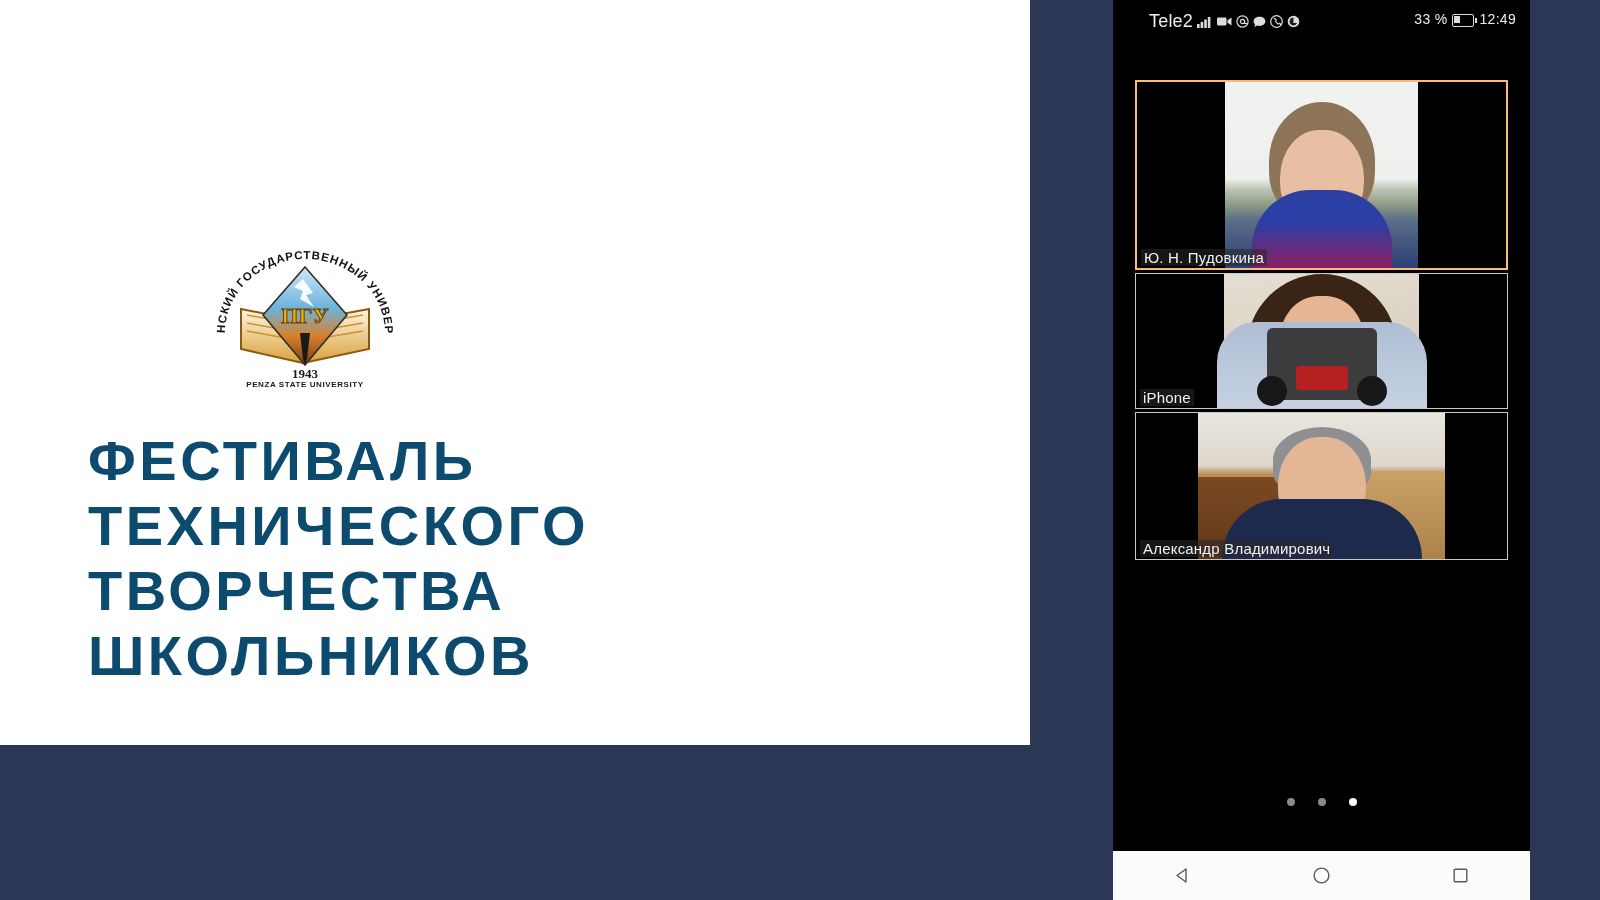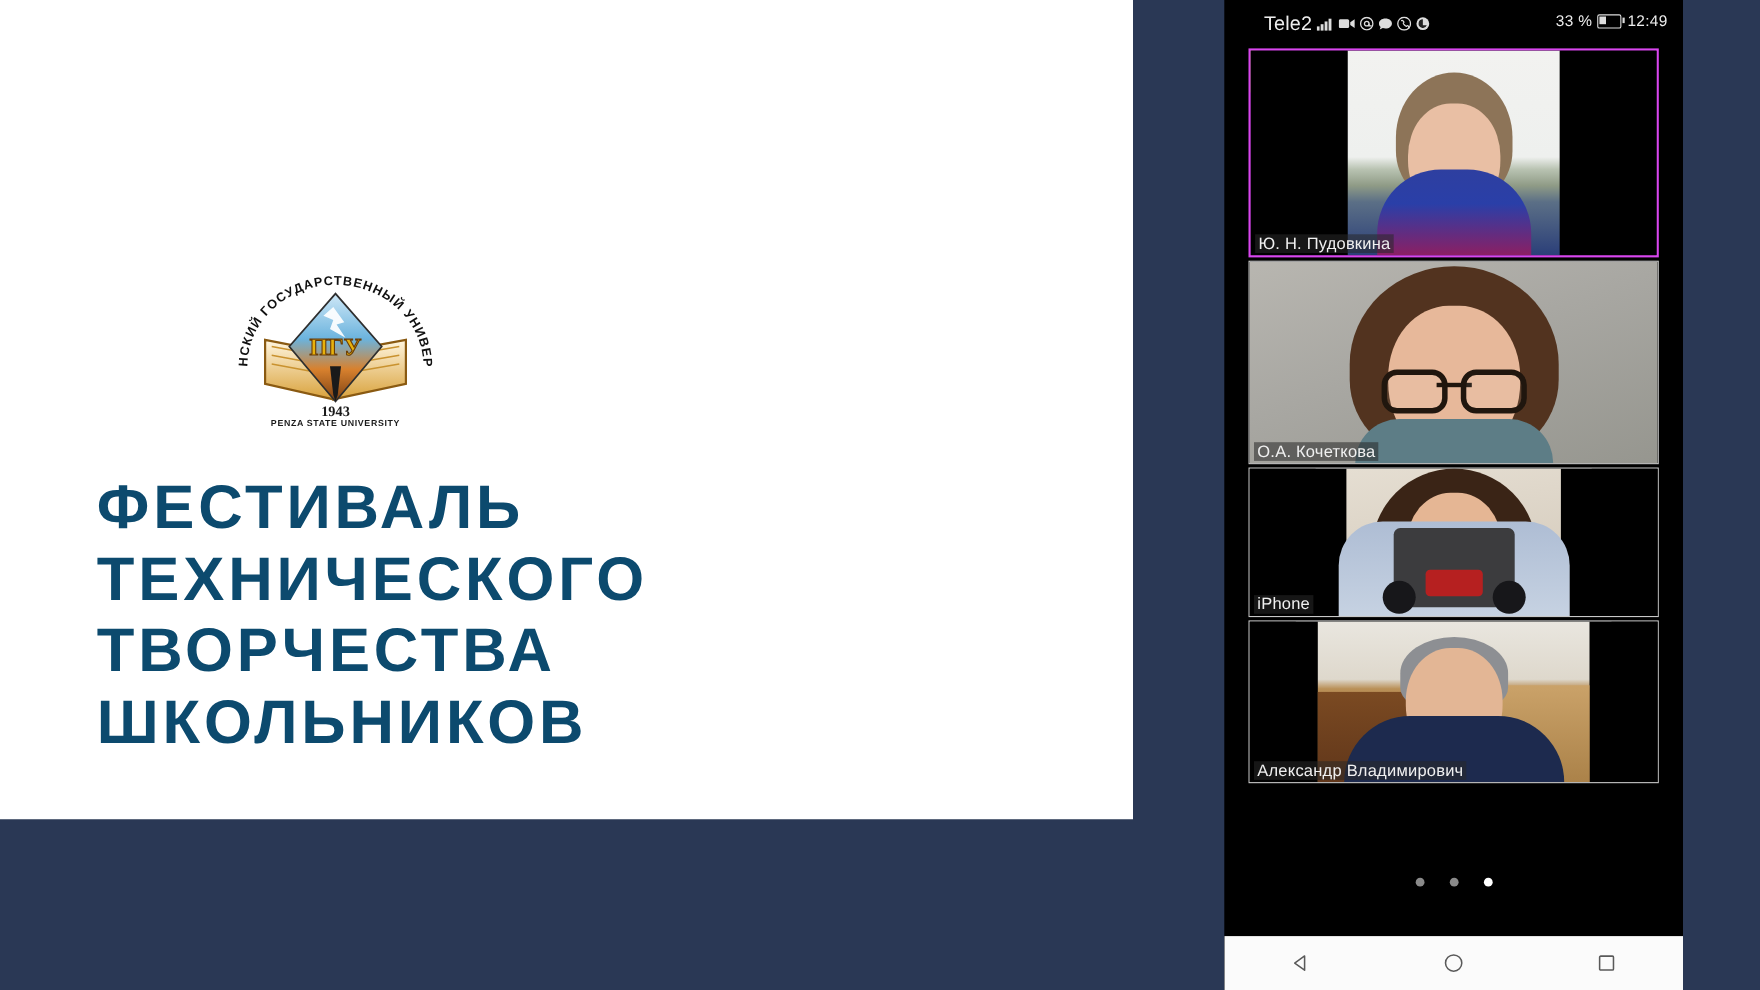--- a/index.html
+++ b/index.html
@@ -19,30 +19,30 @@
     letter-spacing:3.5px;text-transform:uppercase;white-space:pre-line;
   }
 
   
   .phone{position:absolute;left:1113px;top:0;width:417px;height:900px;background:#000;overflow:hidden;}
 
   .statusbar{position:absolute;left:0;top:0;width:417px;height:38px;color:#e9e9e9;}
   .sb-left{position:absolute;left:36px;top:11px;display:flex;align-items:center;gap:4px;}
   .sb-carrier{font-size:18px;letter-spacing:.2px;color:#ededed;}
   .sb-ic{display:inline-flex;align-items:center;}
-  .sb-right{position:absolute;right:14px;top:11px;display:flex;align-items:center;gap:5px;}
+  .sb-right{position:absolute;right:14px;top:11px;display:flex;align-items:flex-end;gap:5px;}
   .sb-batt{font-size:14px;color:#ededed;letter-spacing:.3px;}
   .sb-time{font-size:14px;color:#ededed;letter-spacing:.3px;}
   .batt-shell{position:relative;width:20px;height:11px;border:1.5px solid #ddd;border-radius:2px;}
   .batt-shell::after{content:"";position:absolute;right:-4px;top:2.5px;width:2px;height:5px;background:#ddd;}
   .batt-fill{position:absolute;left:1px;top:1px;height:7px;width:6px;background:#ddd;}
 
   .tiles{position:absolute;left:22px;top:44px;width:373px;}
   .tile{position:relative;width:373px;background:#000;box-sizing:border-box;margin-bottom:3px;overflow:hidden;}
-  .tile.active{border:2px solid #d946ef;}
+  .tile.active{border:2px solid #fdba74;margin-top:36px;}
   .tile.plain{border:1.5px solid #c8c8c8;}
   .tile-video{position:absolute;inset:0;overflow:hidden;}
   .tile-name{
     position:absolute;left:4px;bottom:2px;z-index:6;
     color:#f0f0f0;font-size:15px;letter-spacing:.2px;
     background:rgba(40,40,40,.55);padding:0 3px;white-space:nowrap;
   }
 
   
   .pic{position:absolute;inset:0;}
@@ -205,36 +205,20 @@
             <div class="p1-face head"></div>
             <div class="p1-fringe"></div>
             <div class="p1-body"></div>
             <div class="pillar l"></div>
               <div class="pillar r"></div>
           </div>
         </div>
         <div class="tile-name">Ю. Н. Пудовкина</div>
       </div>
 
-      <div class="tile plain" style="height:185px">
-        <div class="tile-video">
-          <div class="pic">
-            <div class="p2-bg"></div>
-            <div class="p2-hair"></div>
-            <div class="p2-face"></div>
-            <div class="p2-glasses">
-                <i class="a"></i>
-                <u></u>
-                <i class="b"></i>
-              </div>
-            <div class="p2-body"></div>
-          </div>
-        </div>
-        <div class="tile-name">О.А. Кочеткова</div>
-      </div>
 
       <div class="tile plain" style="height:136px">
         <div class="tile-video">
           <div class="pic">
             <div class="p3-bg"></div>
             <div class="p3-hair"></div>
             <div class="p3-face"></div>
             <div class="p3-shirt"></div>
             <div class="p3-robot"></div>
             <div class="p3-red"></div>

